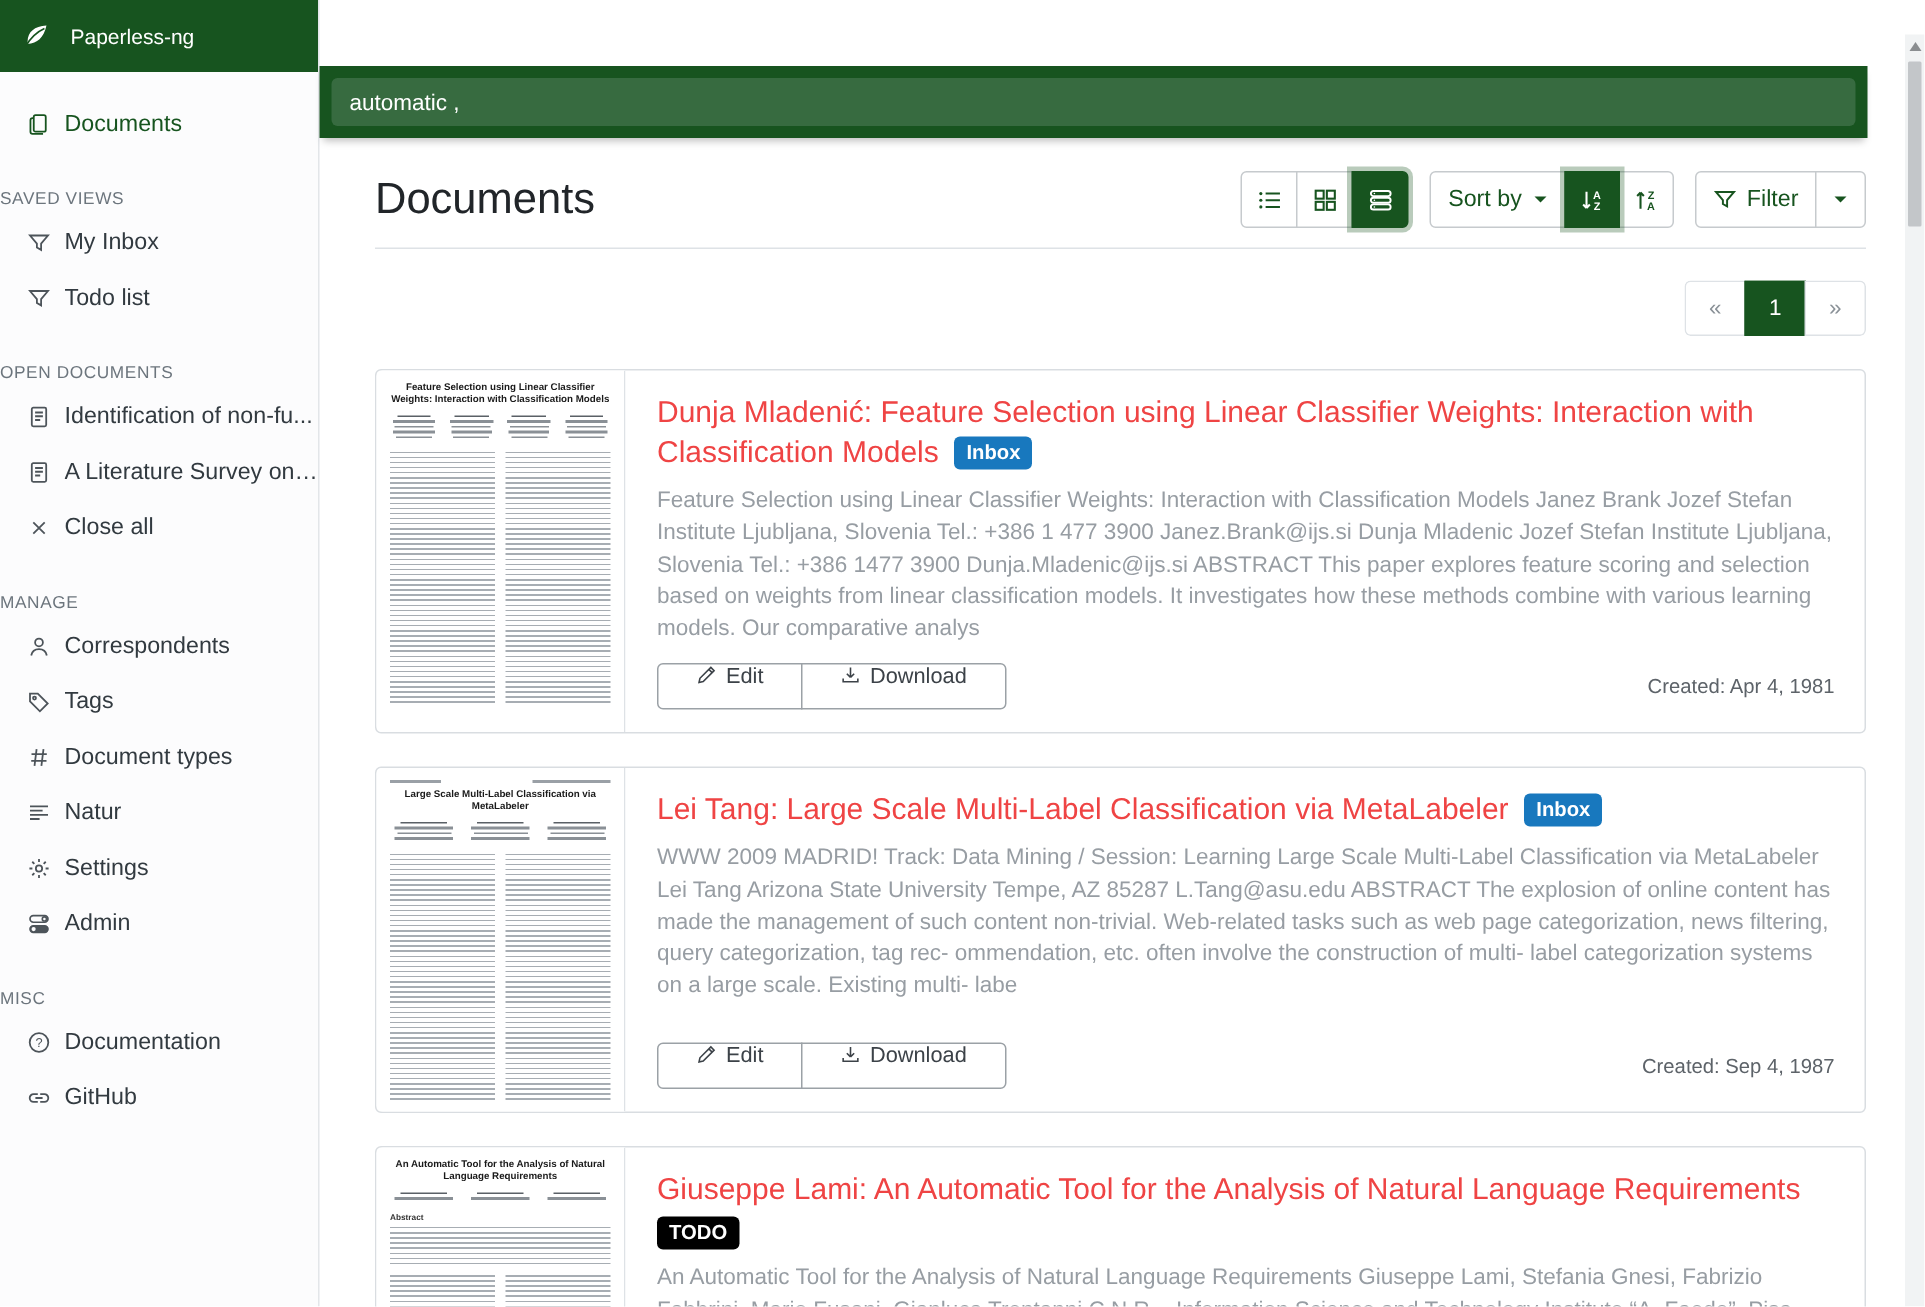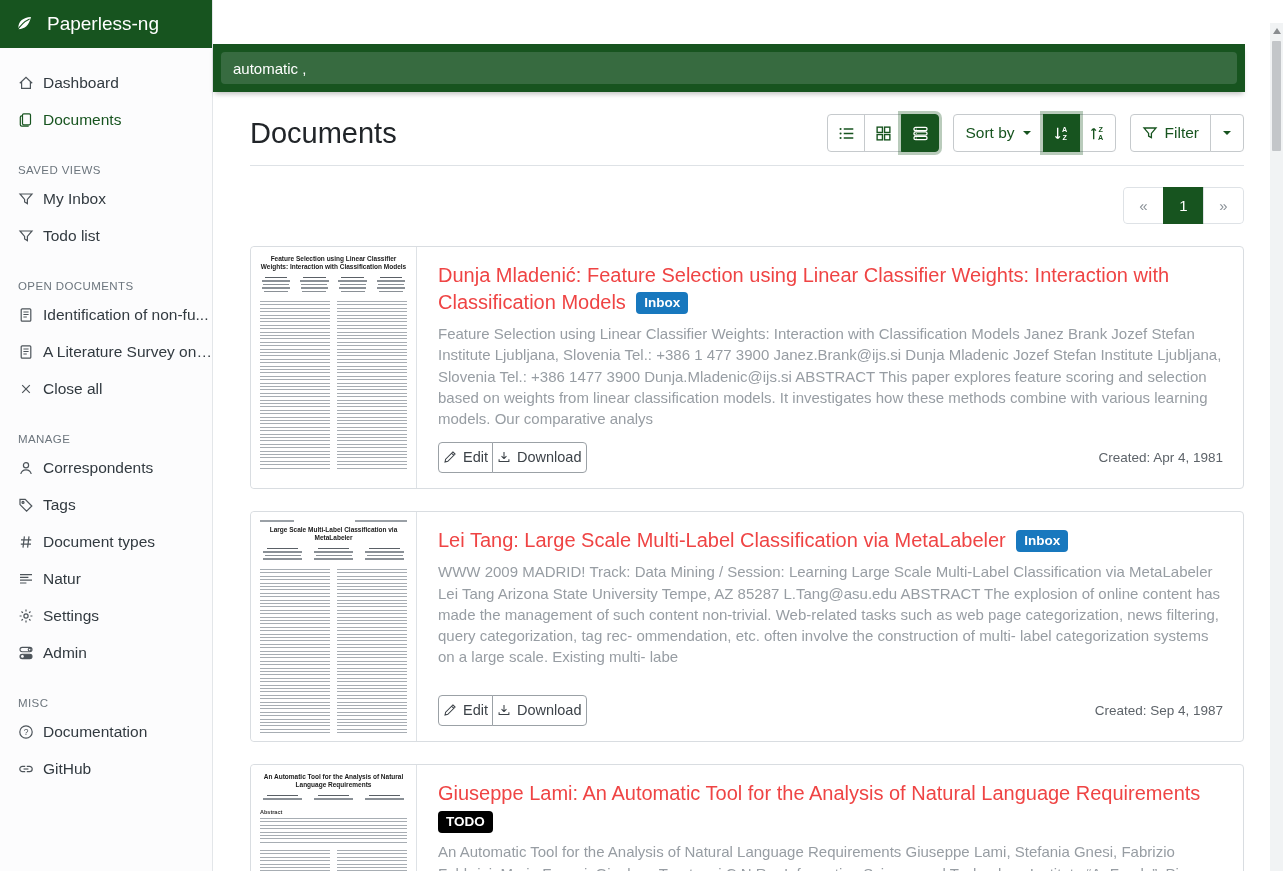--- a/index.html
+++ b/index.html
@@ -3,28 +3,28 @@
 <meta charset="utf-8">
 <style>
   * { margin:0; padding:0; box-sizing:border-box; }
   html,body { width:1283px; height:871px; overflow:hidden; background:#fff;
     font-family:"Liberation Sans", sans-serif; }
   .app { display:flex; width:1283px; height:871px; position:relative; }
 
   
   .sidebar { width:213px; min-width:213px; background:#fcfcfd; border-right:1px solid #e3e6e9; height:100%; }
   .brand { height:48px; background:#17541f; display:flex; align-items:center; padding-left:15px; gap:14px; cursor:pointer; }
-  .brand-name { color:#fff; font-size:19px; }
+  .brand-name { color:#fff; font-size:14px; }
   .side-nav { padding-top:16px; }
   .side-item { height:37px; display:flex; align-items:center; padding-left:18px; gap:9px;
     color:#323a40; font-size:15.5px; cursor:pointer; text-decoration:none; white-space:nowrap; overflow:hidden; }
   .side-item .icn { width:16px; height:16px; color:#4d545a; flex:none; display:flex; }
   .side-item.active { color:#17541f; }
   .side-item.active .icn { color:#17541f; }
-  .side-section { margin-top:22px; height:20px; padding-left:18px; font-size:11.5px; color:#6c757d;
+  .side-section { margin-top:22px; height:20px; font-size:11.5px; color:#6c757d;
     letter-spacing:.4px; display:flex; align-items:center; }
   .truncate { overflow:hidden; text-overflow:ellipsis; }
 
   
   .main { flex:1; display:flex; flex-direction:column; min-width:0;margin-top:44px; }
   .navbar { height:48px; background:#17541f; margin-right:38px; padding:8px;
     box-shadow:0 4px 5px -2px rgba(0,0,0,.25); }
   .search-input { width:100%; height:32px; background:#376b40; border:none; border-radius:4px;
     color:#fff; font-size:15px; padding:0 12px; font-family:"Liberation Sans", sans-serif; outline:none; }
 
@@ -60,22 +60,22 @@
   .thumb { width:166px; min-width:166px; min-height:229px; border-right:1px solid #dee2e6;
     border-radius:4px 0 0 4px; overflow:hidden; background:#fff; cursor:pointer; }
   .card-body { flex:1; padding:15px 20px 15px 21px; display:flex; flex-direction:column; min-width:0; }
   .doc-title { font-size:20px; color:#ef4444; line-height:1.33; cursor:pointer; }
   .badge { display:inline-block; font-size:13.5px; font-weight:700; color:#fff; border-radius:4px;
     padding:3px 8px 4px; vertical-align:2px; margin-left:6px; cursor:pointer; }
   .badge-inbox { background:#1878be; }
   .badge-todo { background:#000000; }
   .snippet { margin-top:8px; font-size:15px; line-height:1.42; color:#979da3; }
   .card-footer { margin-top:auto; display:flex; justify-content:space-between; align-items:center; padding-top:12px; }
-  .sbtn { background:#fff; border:1px solid #9ba1a6; color:#3c4248; height:31px; padding:0 4px;
-    display:inline-flex; align-items:center; gap:6px; font-size:14.5px; cursor:pointer;
+  .sbtn { background:#fff; border:1px solid #9ba1a6; color:#3c4248; height:31px; padding:0 25px;
+    display:inline-flex; gap:6px; font-size:14.5px; cursor:pointer;
     font-family:"Liberation Sans", sans-serif; }
   .created { font-size:13.5px; color:#5d6369; }
 
   
   .mp { height:229px; padding:8px 9px 6px; display:flex; flex-direction:column; }
   .mp-head { display:flex; justify-content:space-between; margin-bottom:4px; }
   .mp-head .hb { height:2px; background:#9aa0a6; }
   .mp-title { font-size:6.5px; font-weight:700; color:#1a1a1a; text-align:center; line-height:1.3; margin-bottom:5px; }
   .mp-authors { display:flex; gap:6px; margin-bottom:7px; }
   .mp-author { flex:1; }
@@ -107,28 +107,20 @@
       <span class="icn" style="width:18px;height:18px;color:#fff">
         <svg width="18" height="18" viewBox="0 0 16 16">
             <path d="M14.2 1.8C7 2.2 3.2 5.6 3 11.2c0 .5 0 1-.1 1.5 3-.3 5.4-1.2 7.2-2.8 2-1.8 3.3-4.5 4.1-8.1z" fill="#fff"></path>
             <path d="M1.5 14.5C5 8.5 8.5 5.5 13 3.5" stroke="#17541f" stroke-width="1" fill="none"></path>
           </svg>
       </span>
       <span class="brand-name">Paperless-ng</span>
     </div>
 
     <nav class="side-nav">
-      <a class="side-item">
-        <span class="icn">
-          <svg width="16" height="16" viewBox="0 0 16 16" fill="none" stroke="currentColor" stroke-width="1.2">
-              <path d="M1.8 8.2 8 2.4l6.2 5.8M3.6 7v6.4h8.8V7"></path>
-            </svg>
-        </span>
-        <span class="truncate">Dashboard</span>
-      </a>
       <a class="side-item active">
         <span class="icn">
           <svg width="16" height="16" viewBox="0 0 16 16" fill="none" stroke="currentColor" stroke-width="1.2">
               <rect x="4.5" y="1.8" width="8" height="11" rx="1.2"></rect>
               <path d="M4.5 3.8h-.8A1.4 1.4 0 0 0 2.3 5.2v7.6a1.4 1.4 0 0 0 1.4 1.4h7"></path>
             </svg>
         </span>
         <span class="truncate">Documents</span>
       </a>
 

